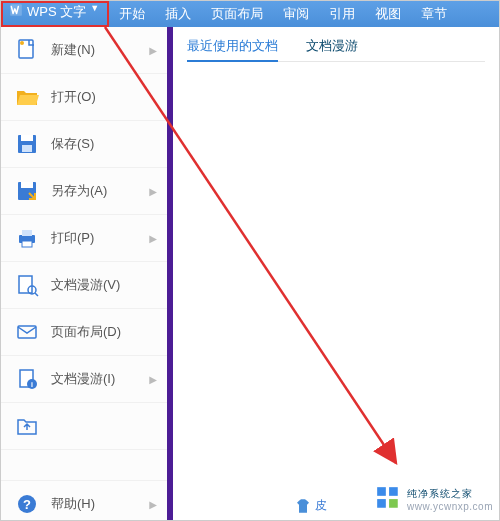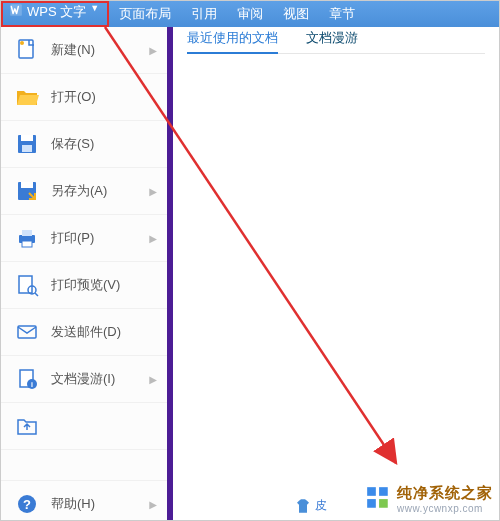--- a/index.html
+++ b/index.html
@@ -10,54 +10,60 @@
   .app-title-caret{margin-left:4px;font-size:9px}
   .tab{padding:0 10px;height:100%;display:flex;align-items:center;cursor:pointer}
   .body{display:flex;height:calc(100% - 26px)}
   .sidebar{width:172px;background:#fcfcfc;border-right:6px solid #4c1d95;box-sizing:border-box}
   .menu-item{display:flex;align-items:center;height:46px;border-bottom:1px solid #f0f0f0;padding:0 10px 0 14px;cursor:pointer}
   .menu-item.offtop{border-top:1px solid #f0f0f0;margin-top:30px}
   .micon{width:24px;height:24px;display:flex;align-items:center;justify-content:center;margin-right:12px;color:#3a7bd5}
   .micon svg{width:24px;height:24px}
   .mlabel{flex:1;color:#555}
   .marrow{font-size:10px;color:#bbb;margin-left:4px}
-  .content{flex:1;padding:2px 14px;position:relative}
+  .content{flex:1;padding:10px 14px;position:relative}
   .subtabs{display:flex;gap:28px;border-bottom:1px solid #e6e6e6;padding-bottom:6px;font-size:13px}
   .subtab{cursor:pointer;color:#0c4a6e}
   .subtab.active{color:#2b7cd6;border-bottom:2px solid #2b7cd6;padding-bottom:5px;margin-bottom:-7px}
   .arrow-svg{position:absolute;left:100px;top:26px;pointer-events:none}
   .watermark{position:absolute;right:6px;bottom:6px;display:flex;align-items:center;gap:6px}
   .wm-logo svg{width:26px;height:26px}
-  .wm-text{font-size:15px;font-weight:700;color:#a16207;letter-spacing:1px}
+  .wm-text{font-size:10px;font-weight:400;color:#0c4a6e;letter-spacing:1px}
   .wm-sub{font-size:10px;color:#9aa5b5;letter-spacing:0.5px}
   .skin{position:absolute;bottom:6px;right:172px;display:flex;align-items:center;gap:4px;color:#3a7bd5;font-size:12px}
   .skin svg{width:16px;height:16px}
 </style>
 </head>
 <body>
 
 <div id="app">
 
   <div class="ribbon">
     <div class="app-title">
       <svg class="app-title-logo" viewBox="0 0 24 24">
         <rect x="2" y="2" width="20" height="20" rx="2" fill="#fff" opacity="0.2"></rect>
         <path d="M4 6 L7 18 L10 10 L13 18 L16 6" stroke="#fff" stroke-width="2.5" fill="none" stroke-linejoin="round" stroke-linecap="round"></path>
       </svg>
       <span>WPS 文字</span>
       <span class="app-title-caret">▼</span>
     </div>
     <div class="tab">
+        <span>开始</span>
+      </div>
+    <div class="tab">
+        <span>插入</span>
+      </div>
+    <div class="tab">
         <span>页面布局</span>
       </div>
     <div class="tab">
+        <span>审阅</span>
+      </div>
+    <div class="tab">
         <span>引用</span>
-      </div>
-    <div class="tab">
-        <span>审阅</span>
       </div>
     <div class="tab">
         <span>视图</span>
       </div>
     <div class="tab">
         <span>章节</span>
       </div>
   </div>
 
   <div class="body">
@@ -122,31 +128,31 @@
       </div>
 
       <div class="menu-item">
         <span class="micon">
           <svg viewBox="0 0 24 24">
               <rect x="4" y="3" width="13" height="17" fill="#fff" stroke="#3a7bd5" stroke-width="1.5"></rect>
               <circle cx="17" cy="17" r="4" fill="none" stroke="#3a7bd5" stroke-width="1.5"></circle>
               <line x1="20" y1="20" x2="23" y2="23" stroke="#3a7bd5" stroke-width="1.5"></line>
             </svg>
         </span>
-        <span class="mlabel">打印预览(V)</span>
+        <span class="mlabel">文档漫游(V)</span>
       </div>
 
       <div class="menu-item">
         <span class="micon">
           <svg viewBox="0 0 24 24">
               <rect x="3" y="6" width="18" height="12" rx="1" fill="none" stroke="#3a7bd5" stroke-width="1.5"></rect>
               <path d="M3 7 l9 6 l9 -6" fill="none" stroke="#3a7bd5" stroke-width="1.5"></path>
             </svg>
         </span>
-        <span class="mlabel">发送邮件(D)</span>
+        <span class="mlabel">页面布局(D)</span>
       </div>
 
       <div class="menu-item">
         <span class="micon">
           <svg viewBox="0 0 24 24">
               <rect x="5" y="3" width="13" height="17" fill="#fff" stroke="#3a7bd5" stroke-width="1.5"></rect>
               <circle cx="17" cy="17" r="5" fill="#3a7bd5"></circle>
               <text x="17" y="20" font-size="7" fill="#fff" text-anchor="middle" font-weight="bold">i</text>
             </svg>
         </span>

